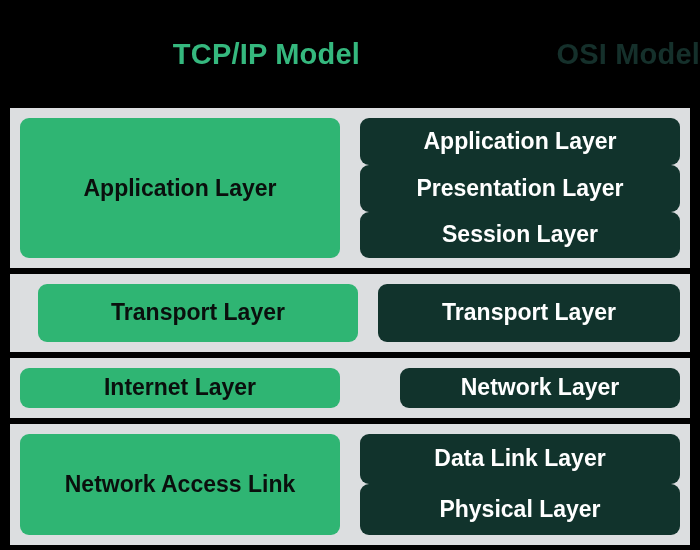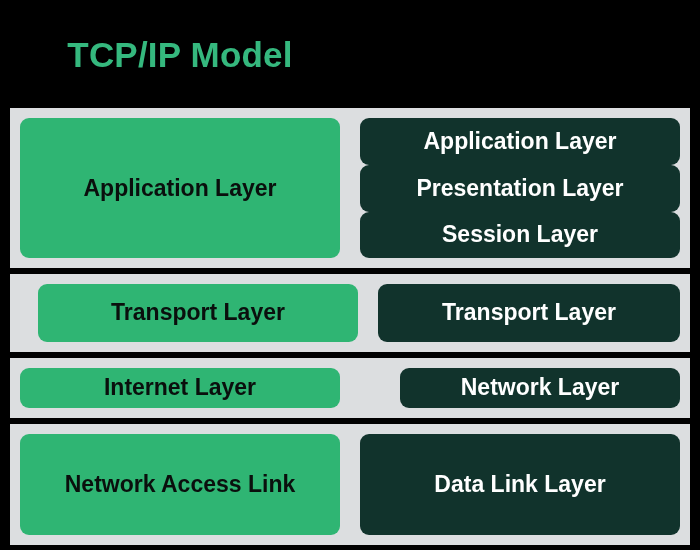--- a/index.html
+++ b/index.html
@@ -26,22 +26,22 @@
   .titles {
     position: absolute;
     left: 0;
     top: 0;
     width: 700px;
     height: 108px;
     display: flex;
     align-items: center;
   }
   .title {
-    text-align: center;
-    font-size: 35px;
+    text-align: right;
+    font-size: 29px;
     font-weight: 700;
     letter-spacing: 0.2px;
     line-height: 1;
     white-space: nowrap;
   }
   .title-left {
     width: 360px;
     color: #35b87e;
   }
   .title-right {
@@ -117,20 +117,21 @@
   .group-3 { height: 62px; gap: 20px; }
   .group-4 { height: 126px; }
 </style>
 </head>
 <body>
 
 <div id="diagram">
 
   <div class="titles">
     <div class="title title-left">TCP/IP Model</div>
+    <div class="title title-right">OSI Model</div>
   </div>
 
   <div class="body-stack">
 
     <div class="group group-1">
       <div class="group-left">
         <div class="layer-box tcp">Application Layer</div>
       </div>
       <div class="group-spacer"></div>
       <div class="group-right">
@@ -160,17 +161,18 @@
       </div>
     </div>
 
     <div class="group group-4">
       <div class="group-left">
         <div class="layer-box tcp">Network Access Link</div>
       </div>
       <div class="group-spacer"></div>
       <div class="group-right">
         <div class="layer-box osi">Data Link Layer</div>
+        <div class="layer-box osi">Physical Layer</div>
       </div>
     </div>
 
   </div>
 </div>
 
 </body></html>

